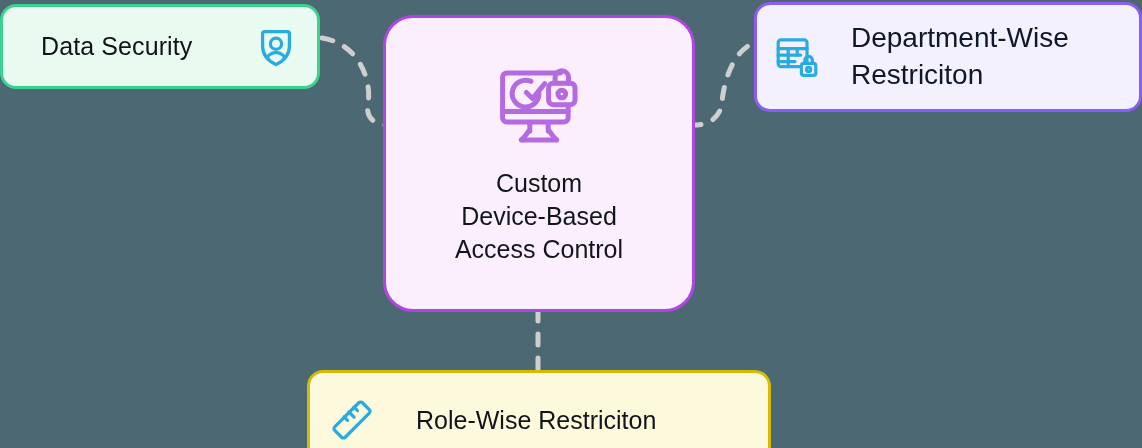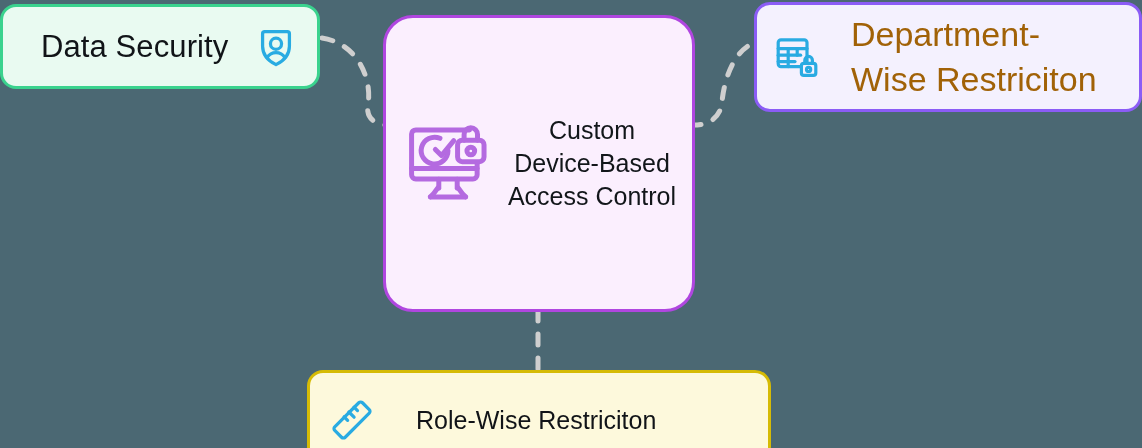--- a/index.html
+++ b/index.html
@@ -42,56 +42,57 @@
     width: 320px;
     height: 85px;
     border-width: 3px;
     border-color: #3ad28e;
     background: #e9faf1;
     border-radius: 16px;
     padding: 0 18px 0 38px;
     justify-content: space-between;
   }
   #node-data-security .node-label {
-    font-size: 31px;
+    font-size: 25px;
     color: #111418;
     letter-spacing: 0.1px;
     white-space: nowrap;
   }
 
   
   #node-department {
     left: 754px;
     top: 2px;
     width: 388px;
     height: 110px;
     border-width: 3px;
     border-color: #8b5cf6;
     background: #f4f1fe;
     border-radius: 16px;
     padding: 0 24px 0 16px;
     justify-content: flex-start;
     gap: 30px;
   }
   #node-department .node-label {
-    font-size: 34px;
-    color: #a16207;
+    font-size: 28px;
+    color: #0f172a;
     line-height: 1.32;
   }
 
   
   #node-center {
     left: 383px;
     top: 15px;
     width: 312px;
     height: 297px;
     border-width: 3px;
     border-color: #b046e0;
     background: #fbeffe;
     border-radius: 30px;
+    flex-direction: column;
     justify-content: center;
     align-items: center;
     gap: 14px;
   }
   #node-center .node-label {
     font-size: 25px;
     color: #12161a;
     text-align: center;
     line-height: 1.33;
     white-space: pre-line;

